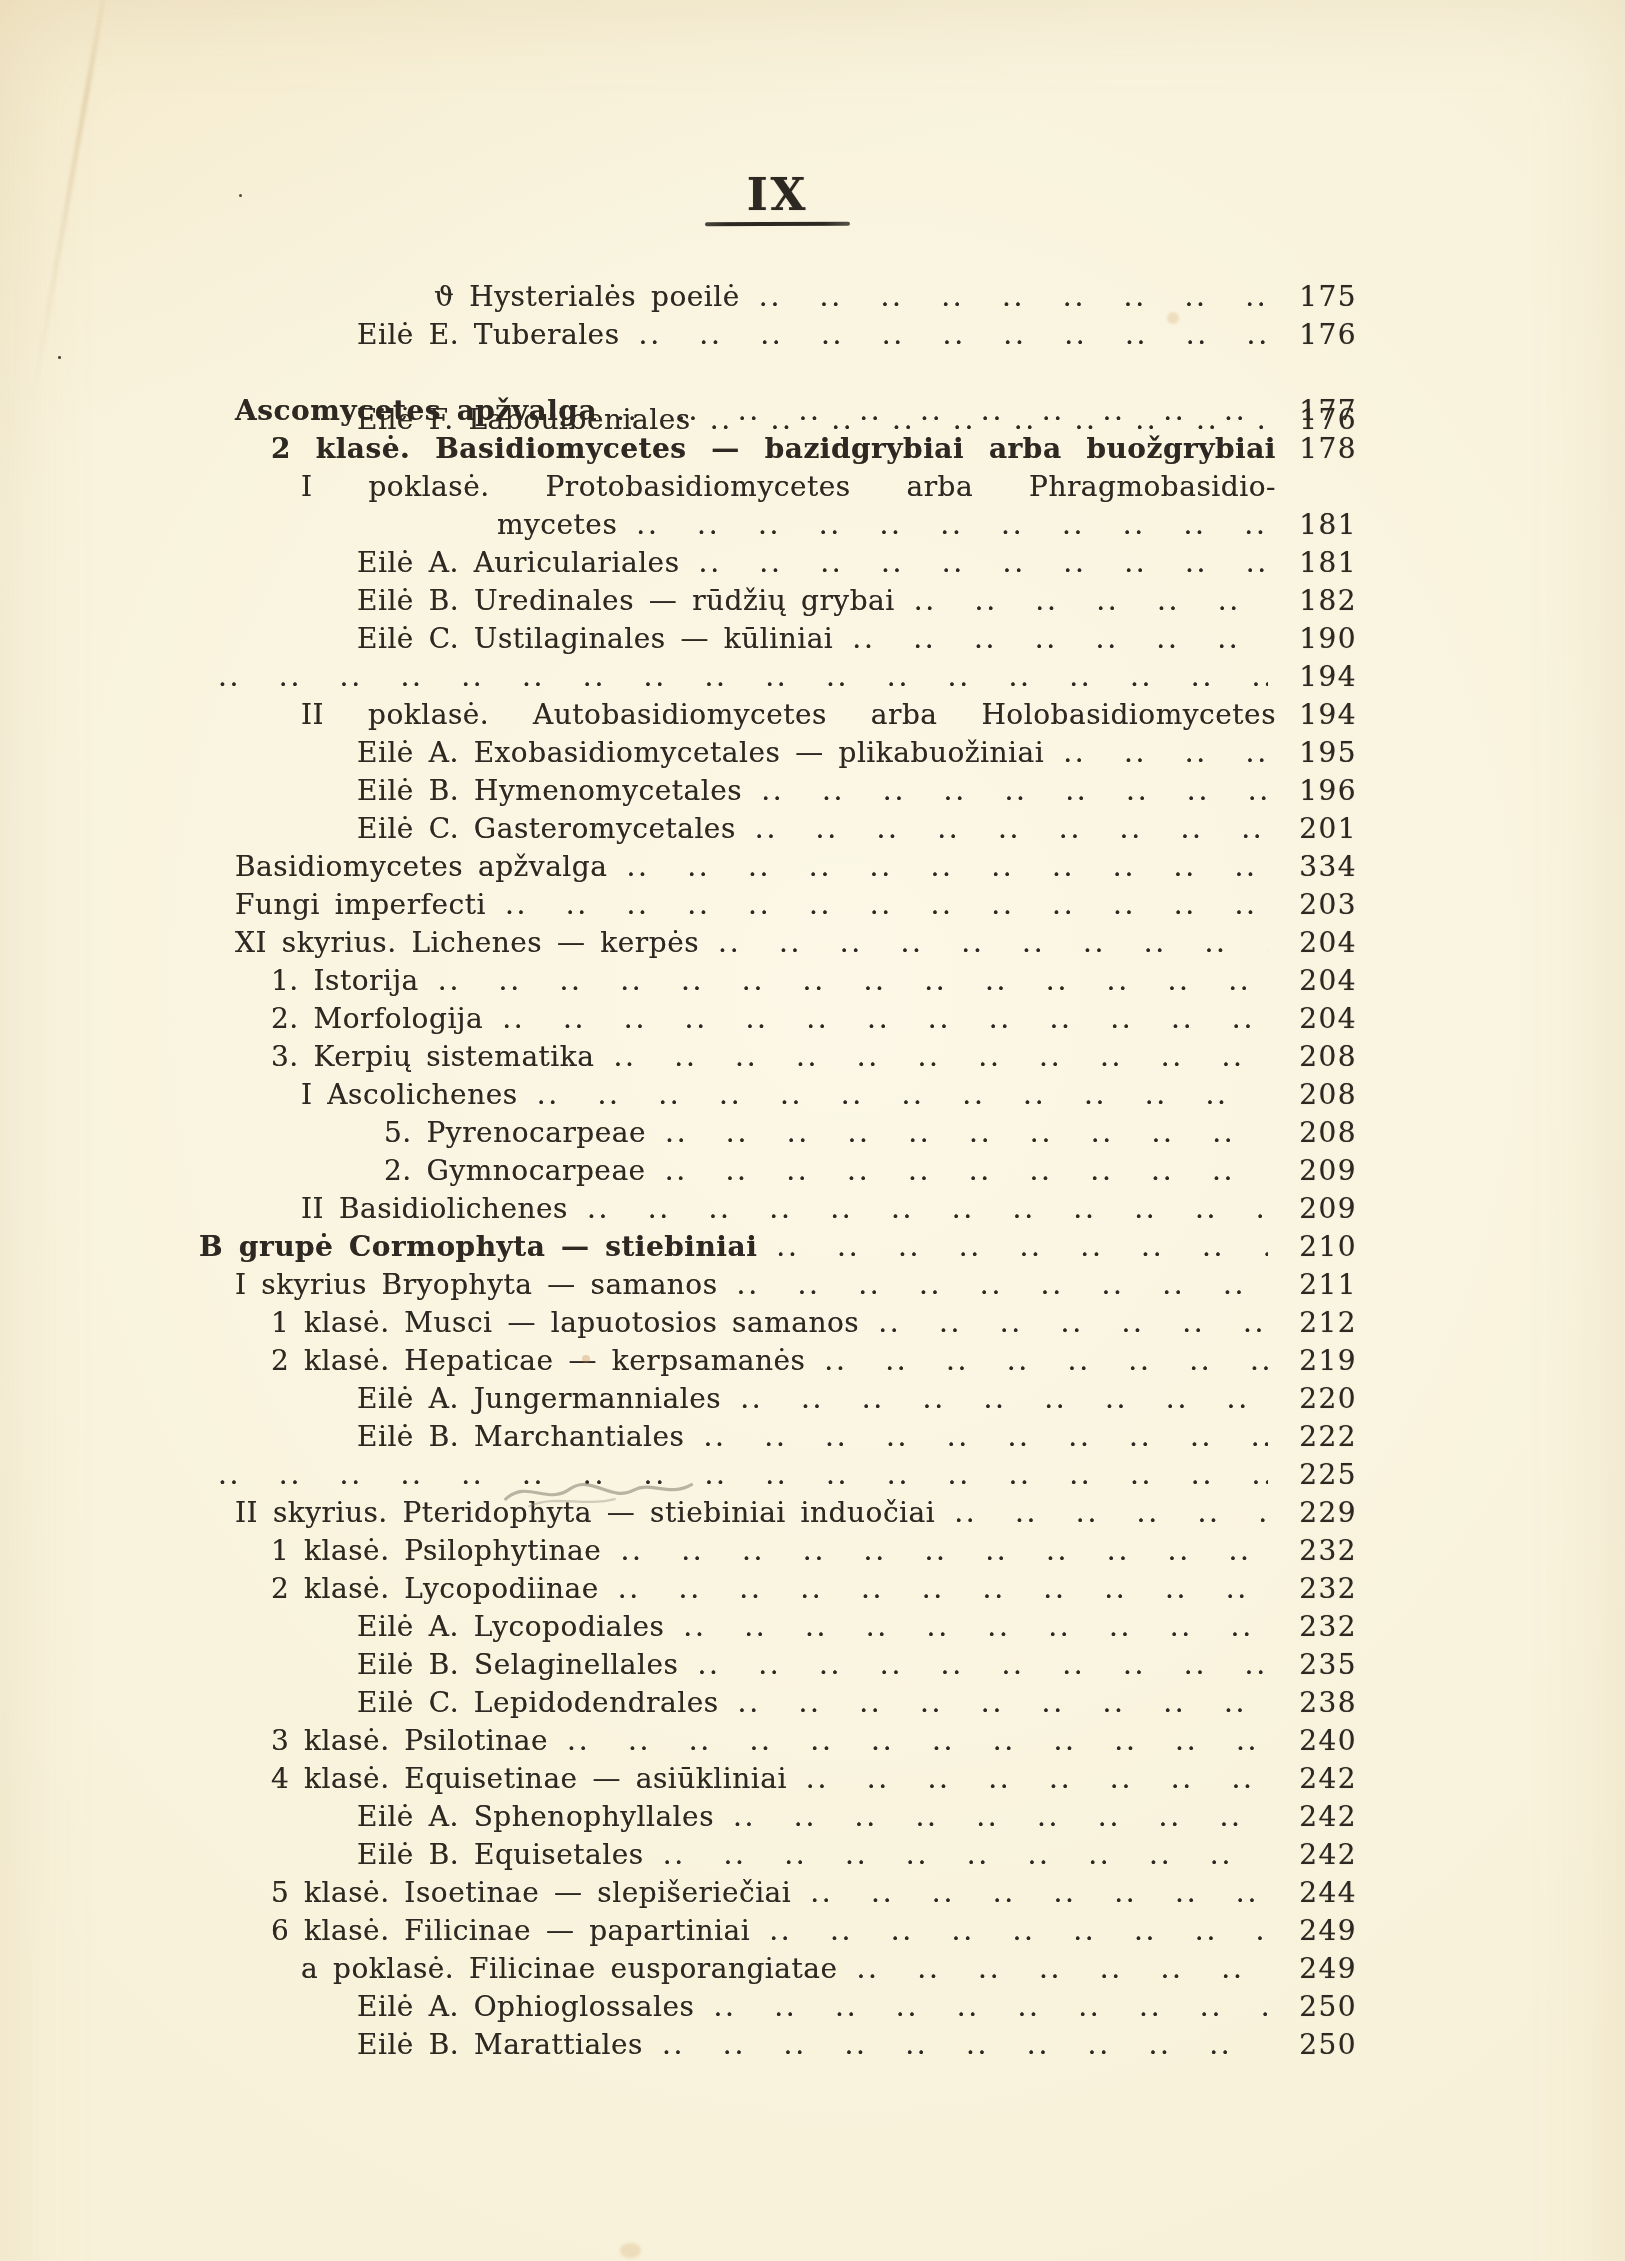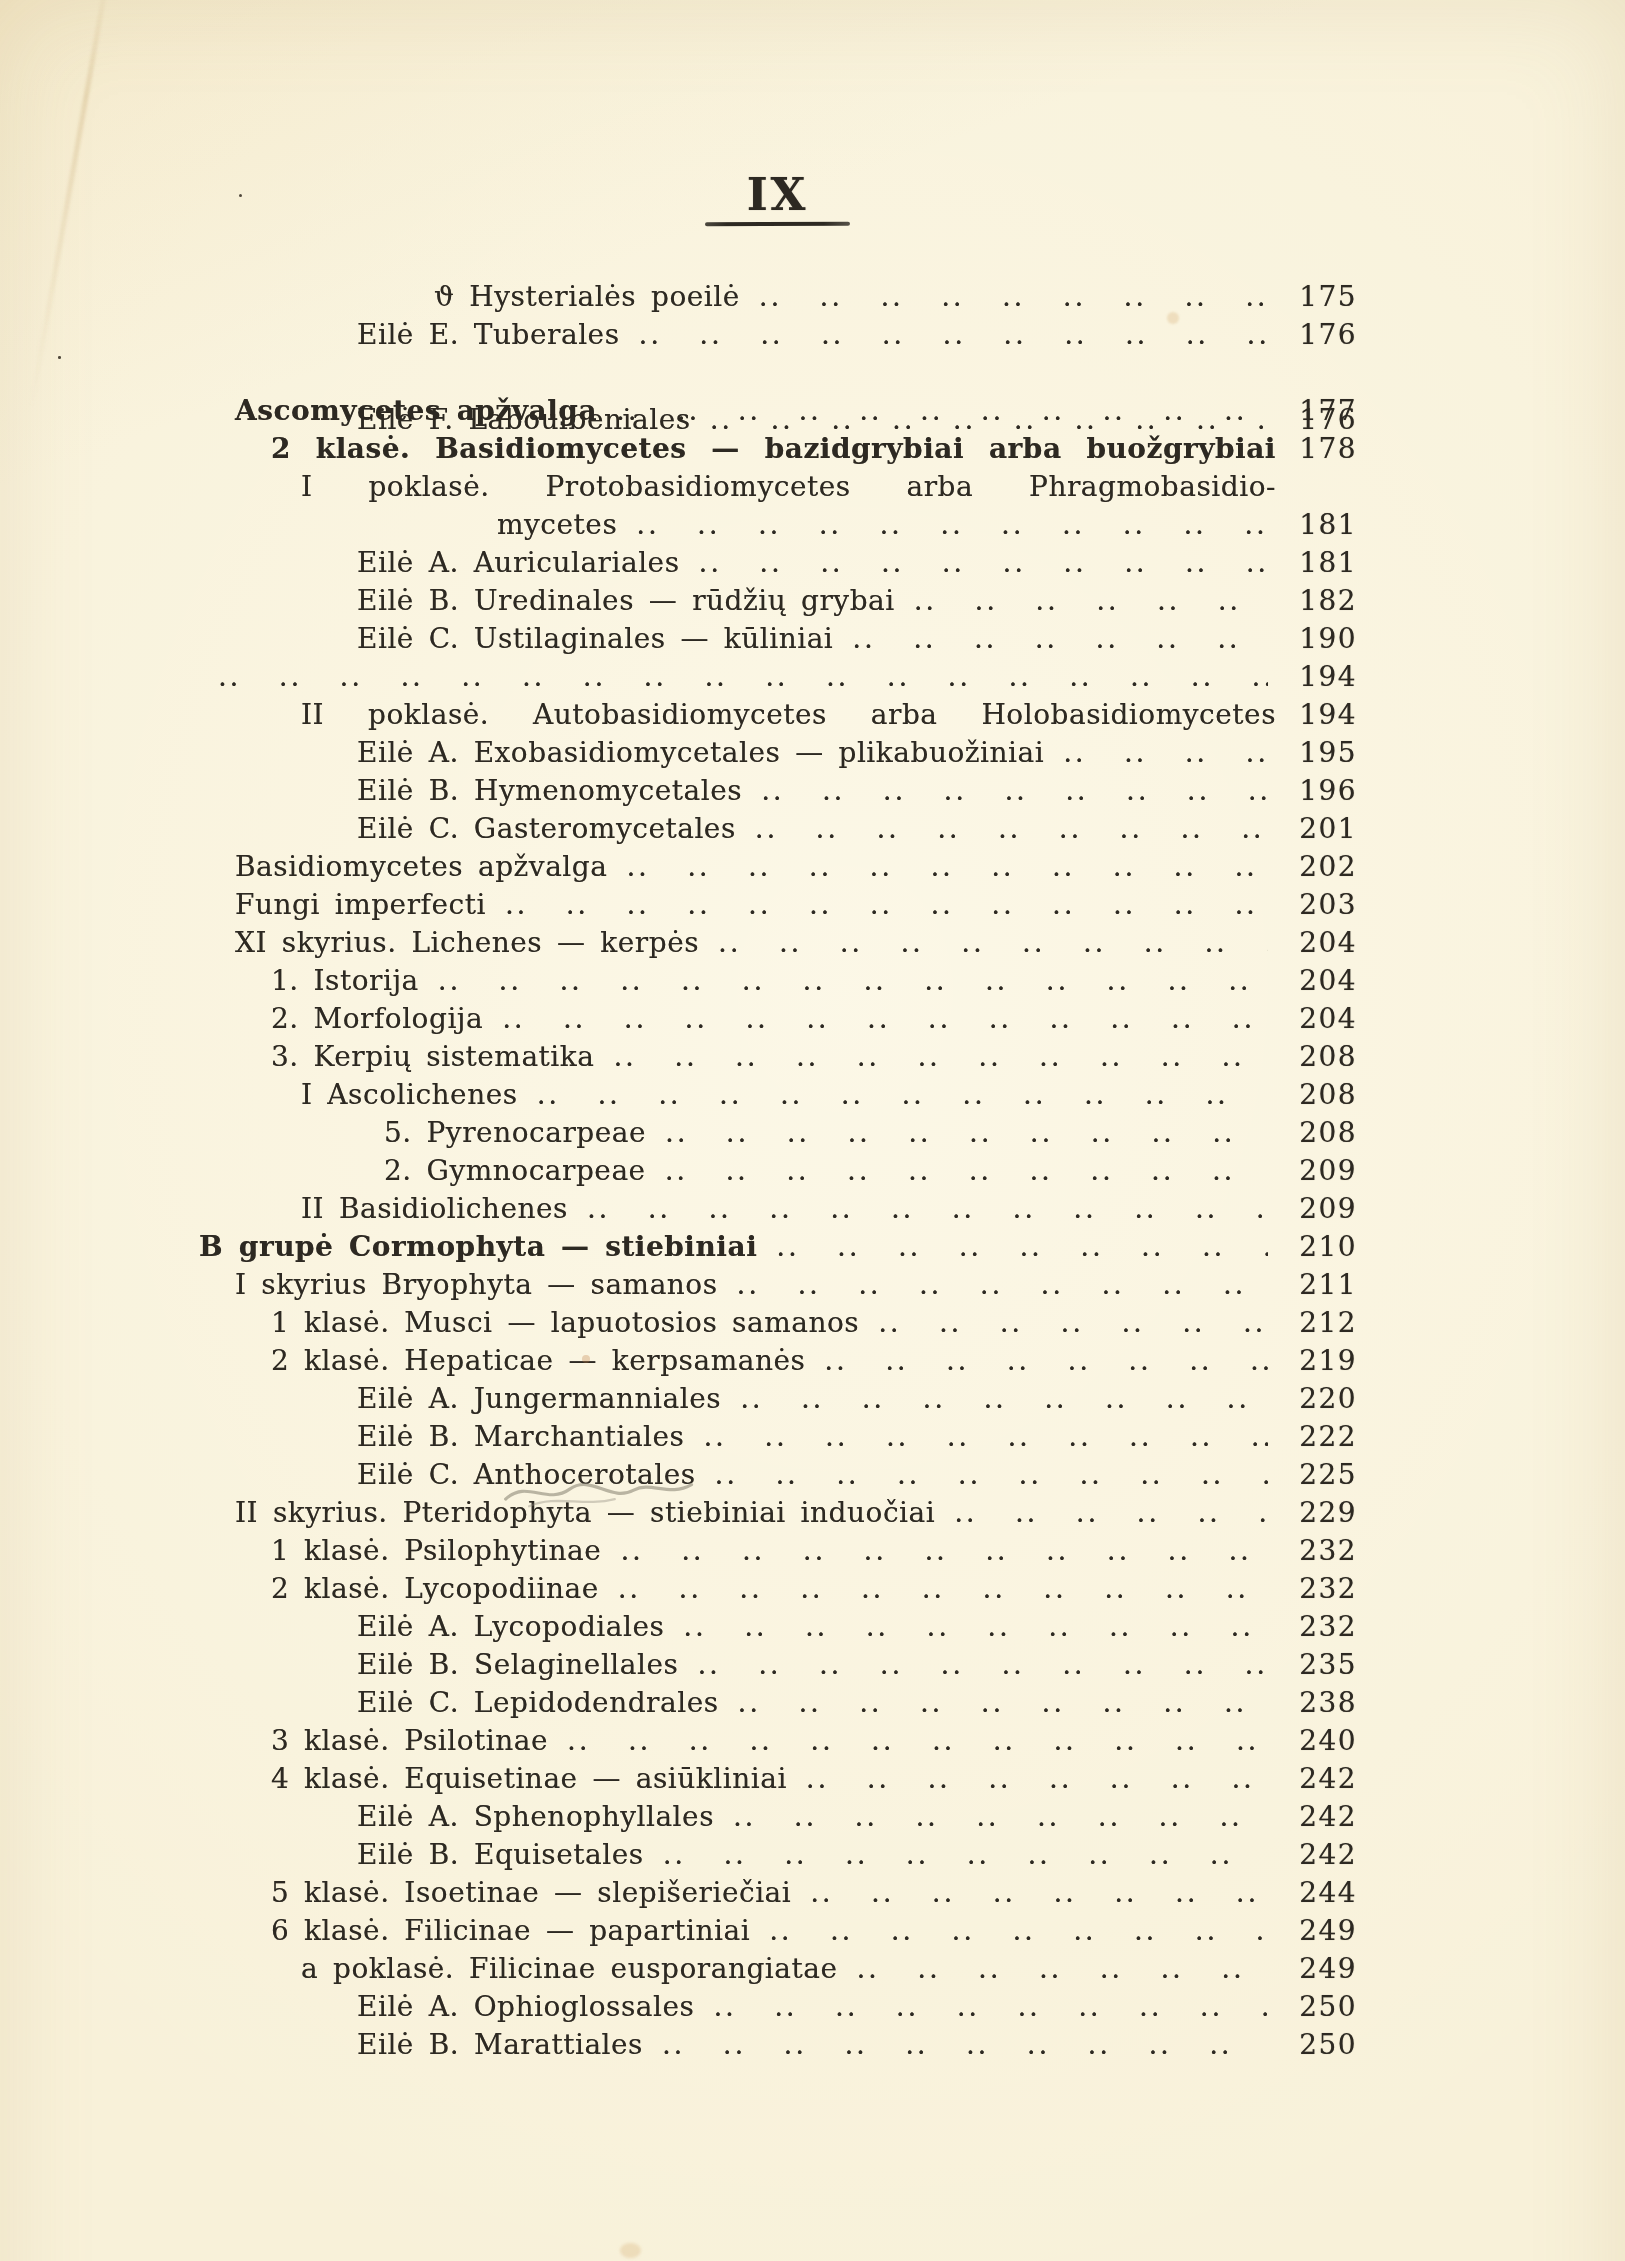--- a/index.html
+++ b/index.html
@@ -143,21 +143,21 @@
         <span class="num">196</span>
       </div>
       <div class="row">
         <span class="title" style="padding-left: 158px;">Eilė C. Gasteromycetales</span>
         <span class="leader">.. .. .. .. .. .. .. .. .. .. .. .. .. .. .. .. .. .. .. .. .. .. .. .. .. .. .. ..</span>
         <span class="num">201</span>
       </div>
       <div class="row">
         <span class="title" style="padding-left: 36px;">Basidiomycetes apžvalga</span>
         <span class="leader">.. .. .. .. .. .. .. .. .. .. .. .. .. .. .. .. .. .. .. .. .. .. .. .. .. .. .. ..</span>
-        <span class="num">202</span>
+        <span class="num">334</span>
       </div>
       <div class="row">
         <span class="title" style="padding-left: 36px;">Fungi imperfecti</span>
         <span class="leader">.. .. .. .. .. .. .. .. .. .. .. .. .. .. .. .. .. .. .. .. .. .. .. .. .. .. .. ..</span>
         <span class="num">203</span>
       </div>
       <div class="row">
         <span class="title" style="padding-left: 36px;">XI skyrius. Lichenes — kerpės</span>
         <span class="leader">.. .. .. .. .. .. .. .. .. .. .. .. .. .. .. .. .. .. .. .. .. .. .. .. .. .. .. ..</span>
         <span class="num">204</span>
@@ -221,21 +221,20 @@
         <span class="title" style="padding-left: 158px;">Eilė A. Jungermanniales</span>
         <span class="leader">.. .. .. .. .. .. .. .. .. .. .. .. .. .. .. .. .. .. .. .. .. .. .. .. .. .. .. ..</span>
         <span class="num">220</span>
       </div>
       <div class="row">
         <span class="title" style="padding-left: 158px;">Eilė B. Marchantiales</span>
         <span class="leader">.. .. .. .. .. .. .. .. .. .. .. .. .. .. .. .. .. .. .. .. .. .. .. .. .. .. .. ..</span>
         <span class="num">222</span>
       </div>
       <div class="row">
-        <span class="title" style="padding-left: 158px;">Eilė C. Anthocerotales</span>
         <span class="leader">.. .. .. .. .. .. .. .. .. .. .. .. .. .. .. .. .. .. .. .. .. .. .. .. .. .. .. ..</span>
         <span class="num">225</span>
       </div>
       <div class="row">
         <span class="title" style="padding-left: 36px;">II skyrius. Pteridophyta — stiebiniai induočiai</span>
         <span class="leader">.. .. .. .. .. .. .. .. .. .. .. .. .. .. .. .. .. .. .. .. .. .. .. .. .. .. .. ..</span>
         <span class="num">229</span>
       </div>
       <div class="row">
         <span class="title" style="padding-left: 72px;">1 klasė. Psilophytinae</span>

